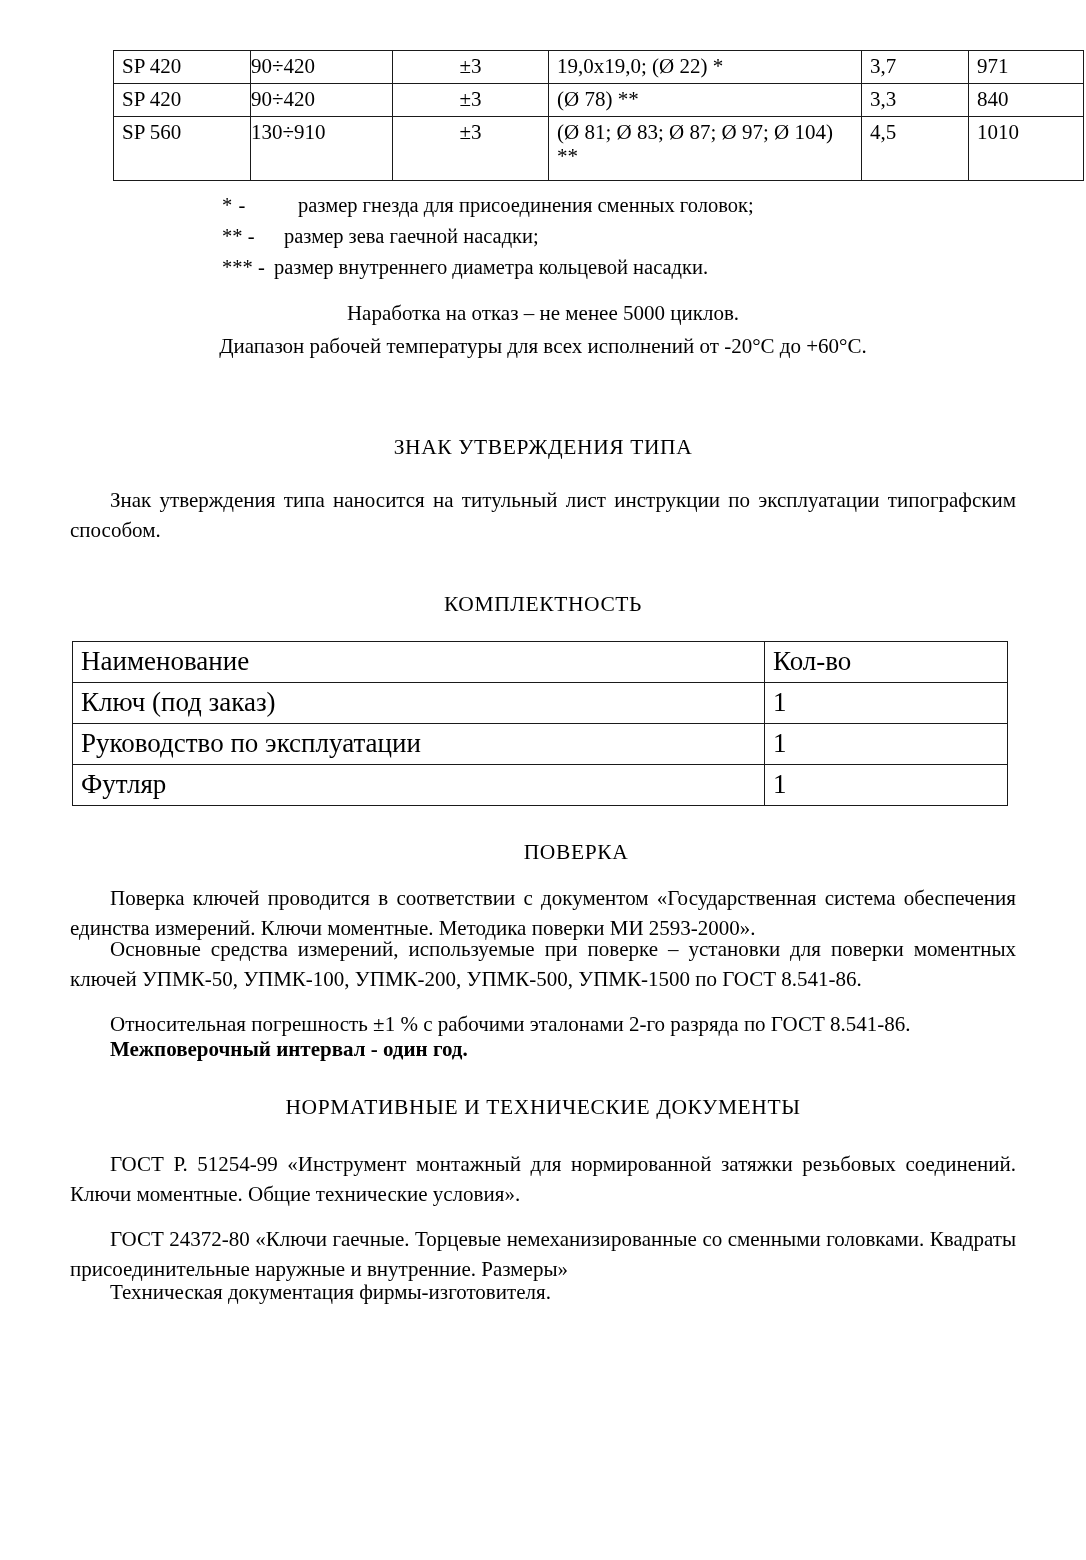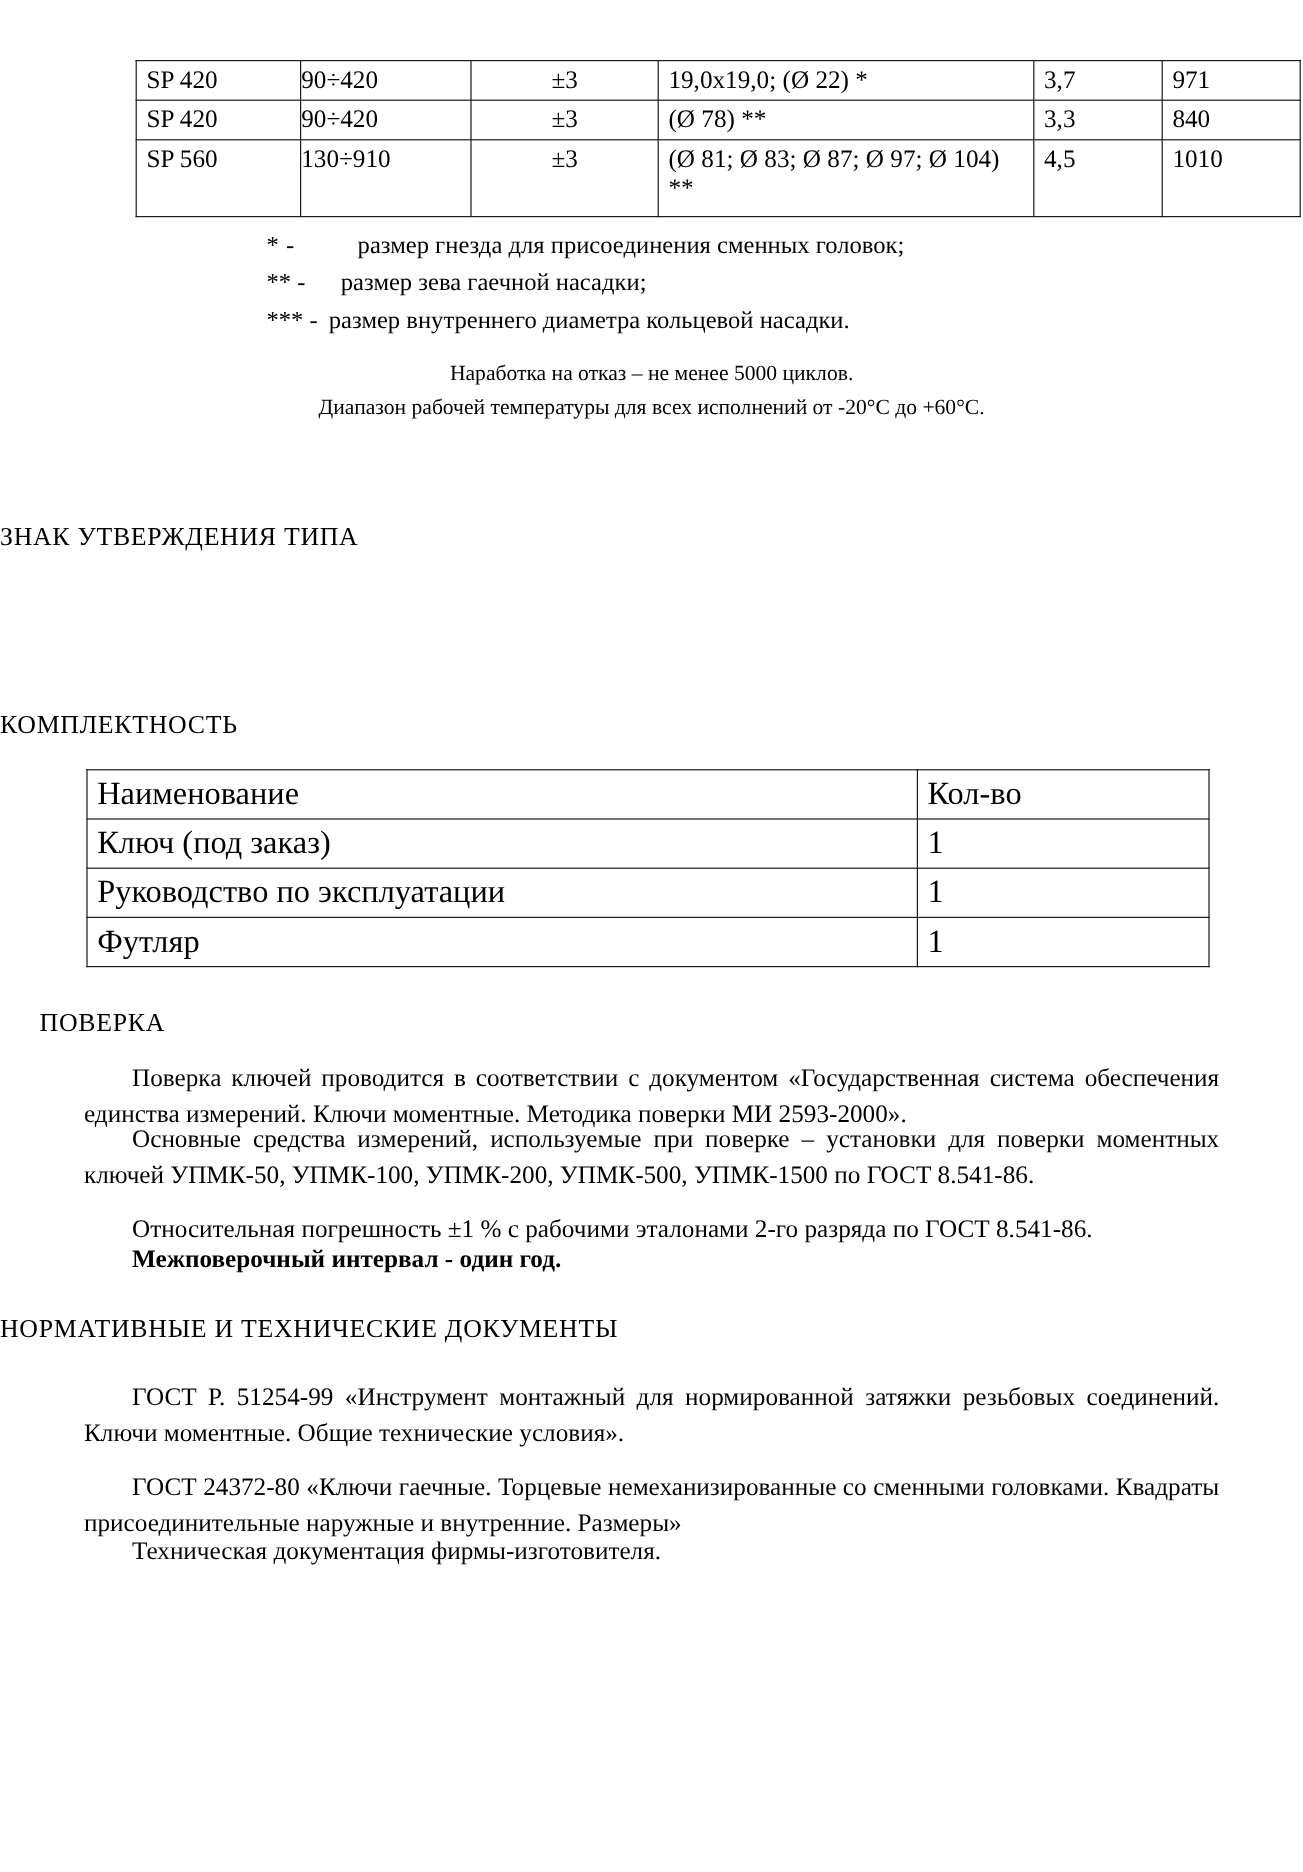--- a/index.html
+++ b/index.html
@@ -73,30 +73,30 @@
   .fn2-pad { padding-left: 10px; }
   .fn3-pad { padding-left: 0px; }
 
   
   .notes {
     position: absolute;
     left: 0;
     top: 297px;
     width: 1086px;
     text-align: center;
-    font-size: 18px;
+    font-size: 21px;
     line-height: 1.58;
   }
 
   
   .heading {
     position: absolute;
     left: 0;
     width: 1086px;
-    text-align: left;
+    text-align: center;
     font-size: 21.5px;
     letter-spacing: 0.6px;
   }
   #h-znak { top: 435px; }
   #h-komplekt { top: 592px; }
   #h-poverka { top: 840px; margin-left: 33px; }
   #h-normdoc { top: 1095px; }
 
   
   .para {
@@ -180,20 +180,21 @@
       <span class="marker">*** -</span><span class="fn-text fn3-pad">размер внутреннего диаметра кольцевой насадки.</span>
     </div>
   </div>
 
   <div class="notes">
     <div>Наработка на отказ – не менее 5000 циклов.</div>
     <div>Диапазон рабочей температуры для всех исполнений от -20°С до +60°С.</div>
   </div>
 
   <div class="heading" id="h-znak">ЗНАК УТВЕРЖДЕНИЯ ТИПА</div>
+  <div class="para" id="p-znak">Знак утверждения типа наносится на титульный лист инструкции по эксплуатации типографским способом.</div>
 
   <div class="heading" id="h-komplekt">КОМПЛЕКТНОСТЬ</div>
 
   <table class="kit-table">
     <tbody>
       <tr>
         <td class="k-name">Наименование</td>
         <td class="k-qty">Кол-во</td>
       </tr>
       <tr>

